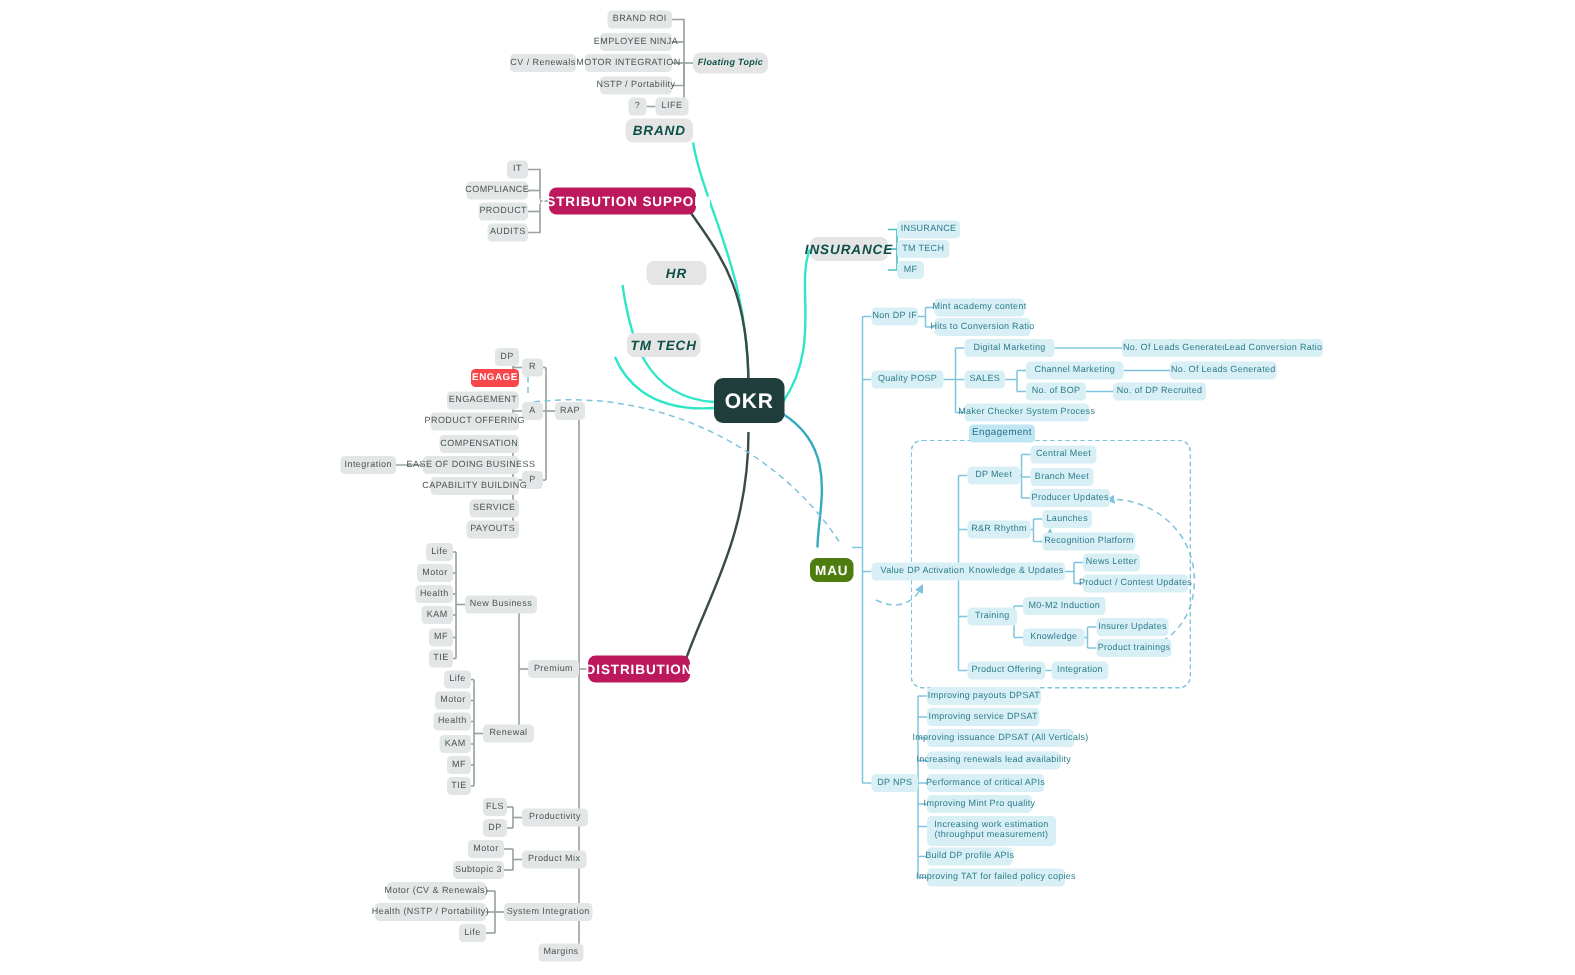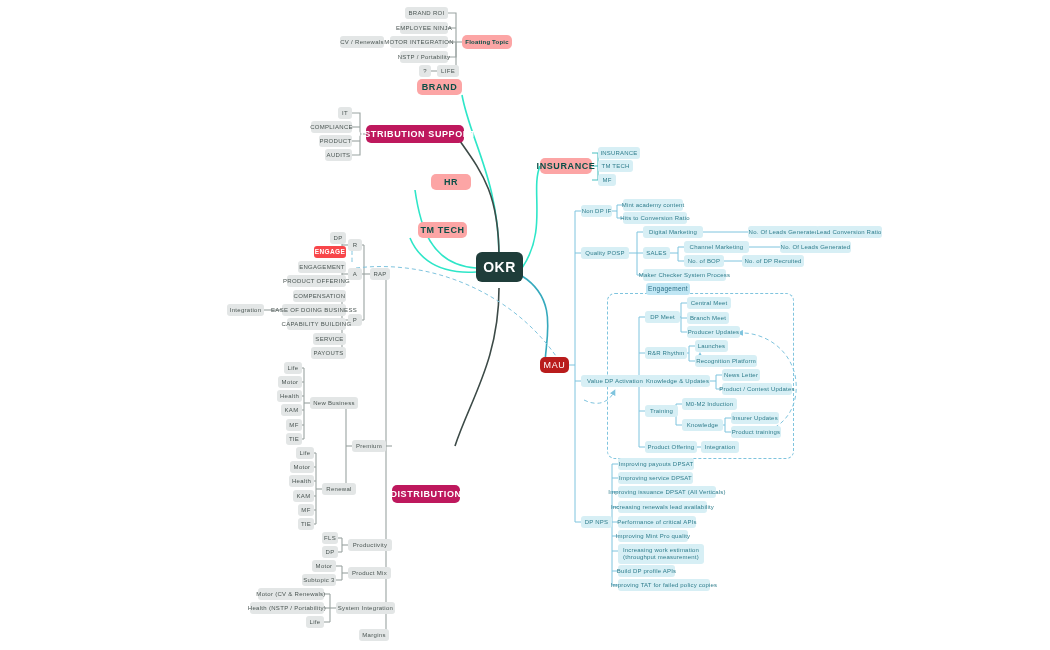--- a/index.html
+++ b/index.html
@@ -10,24 +10,24 @@
 
   .node{position:absolute;box-sizing:border-box;display:flex;align-items:center;
         justify-content:center;text-align:center;border-radius:4px;
         white-space:nowrap;line-height:1.15;}
 
   
   .n-root{background:#1f3d3a;color:#fff;font-size:14px;font-weight:600;
           letter-spacing:.5px;border-radius:6px;}
   .n-dark{background:#be185d;color:#fff;font-size:9px;font-weight:700;
           letter-spacing:.6px;border-radius:5px;}
-  .n-mint{background:#fca5a5;color:#0c4f47;font-size:9px;font-weight:700;
-          letter-spacing:.6px;border-radius:5px;}
-  .n-teal{background:#b91c1c;color:#fff;font-size:9px;font-weight:400;
-          letter-spacing:.6px;border-radius:5px;}
+  .n-mint{background:#e5e5e5;color:#0c4f47;font-size:9px;font-weight:700;
+          letter-spacing:.6px;border-radius:5px;font-style:italic;}
+  .n-teal{background:#4d7c0f;color:#fff;font-size:9px;font-weight:700;
+          letter-spacing:.6px;border-radius:5px;margin-top:15px;}
   .n-red{background:#f8464a;color:#fff;font-size:6.5px;font-weight:700;
          letter-spacing:.4px;border-radius:3px;}
   .n-grey{background:#e3e6e6;color:#4a5552;font-size:6px;letter-spacing:.3px;border-radius:3px;}
   .n-blue{background:#d7eff5;color:#2f7d8c;font-size:6px;letter-spacing:.2px;border-radius:3px;}
   .n-bluebadge{background:#bfe6f4;color:#2b6f85;font-size:6.5px;letter-spacing:.3px;border-radius:3px;}
   .n-blue.wrap{white-space:normal;line-height:1.25;padding:2px 3px;}
 
   .dashbox{position:absolute;border:1px dashed #7fc4de;border-radius:8px;pointer-events:none;}
 </style>
 </head>
@@ -451,21 +451,21 @@
   <div class="node n-blue wrap" style="left:618px;top:544px;width:86px;height:20px;">
     <span>Increasing work estimation (throughput measurement)</span>
   </div>
   <div class="node n-blue" style="left:618px;top:565px;width:57px;height:12px;">
     <span>Build DP profile APIs</span>
   </div>
   <div class="node n-blue" style="left:618px;top:579px;width:92px;height:12px;">
     <span>Improving TAT for failed policy copies</span>
   </div>
 
-  <div class="node n-dark" style="left:392px;top:437px;width:68px;height:18px;margin-top:48px;">
+  <div class="node n-dark" style="left:392px;top:437px;width:68px;height:18px;">
     <span>DISTRIBUTION</span>
   </div>
 
   <div class="node n-grey" style="left:370px;top:268px;width:20px;height:12px;">
     <span>RAP</span>
   </div>
   <div class="node n-grey" style="left:348px;top:239px;width:14px;height:12px;">
     <span>R</span>
   </div>
   <div class="node n-grey" style="left:348px;top:268px;width:14px;height:12px;">

